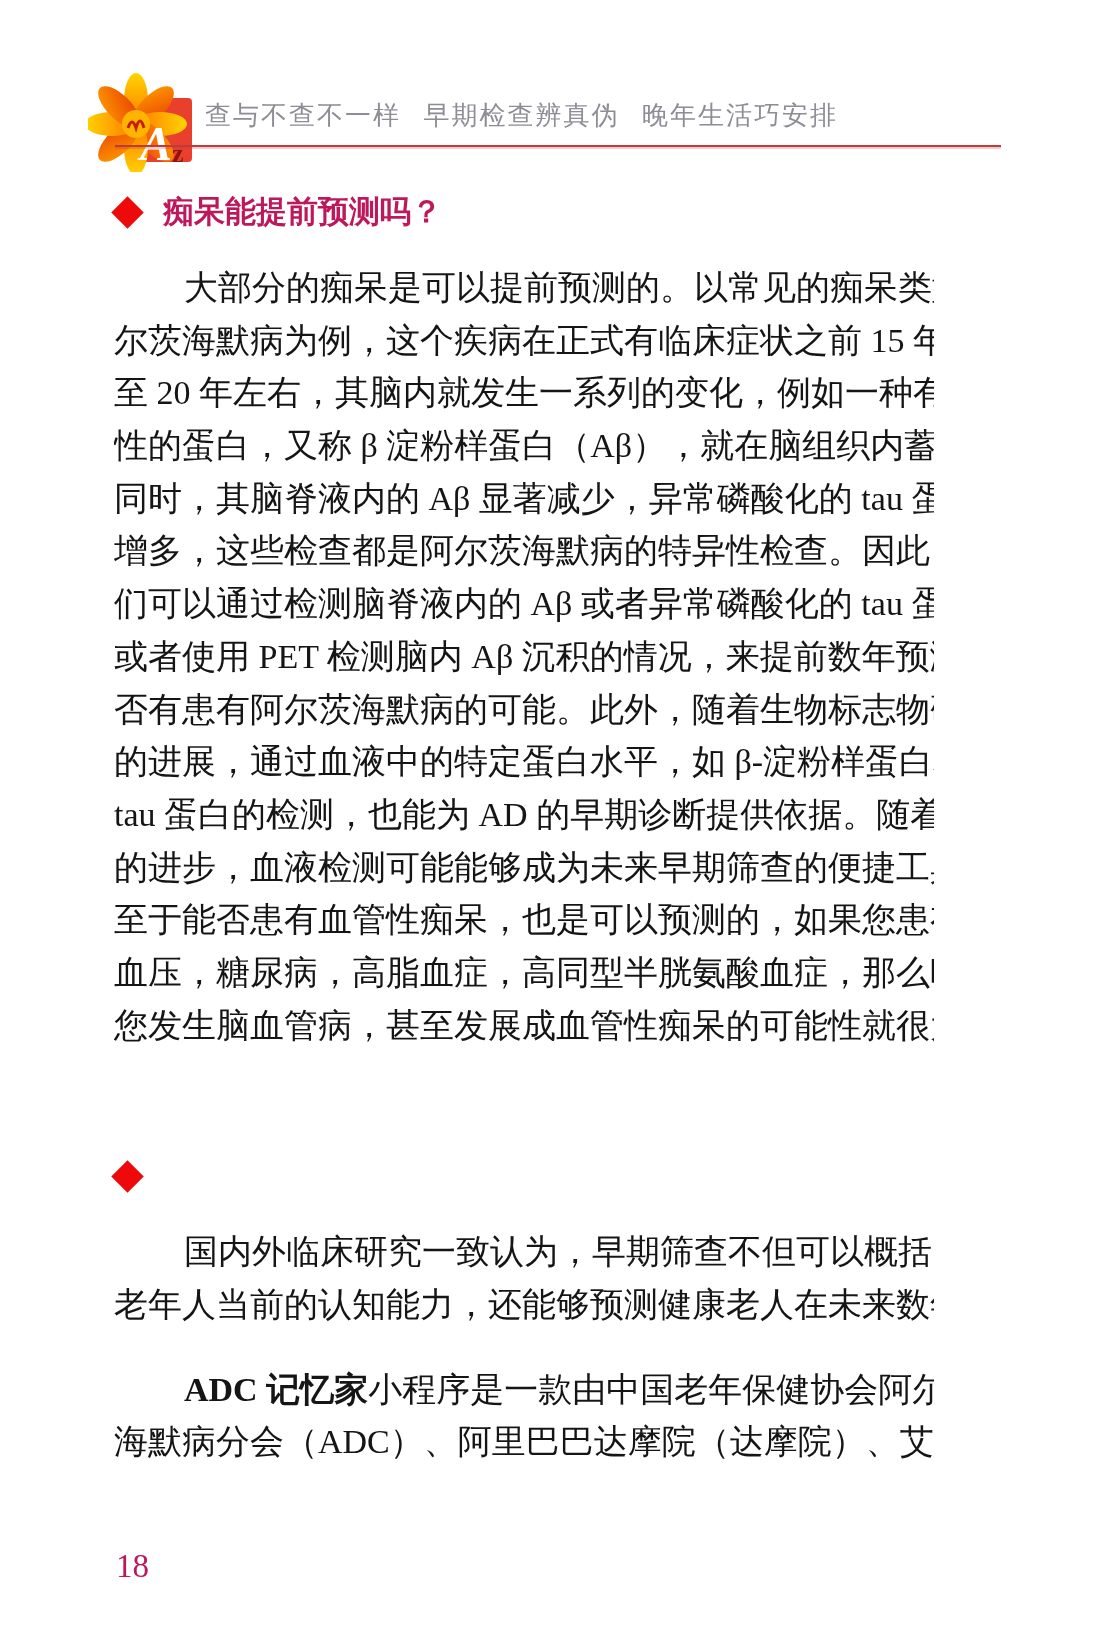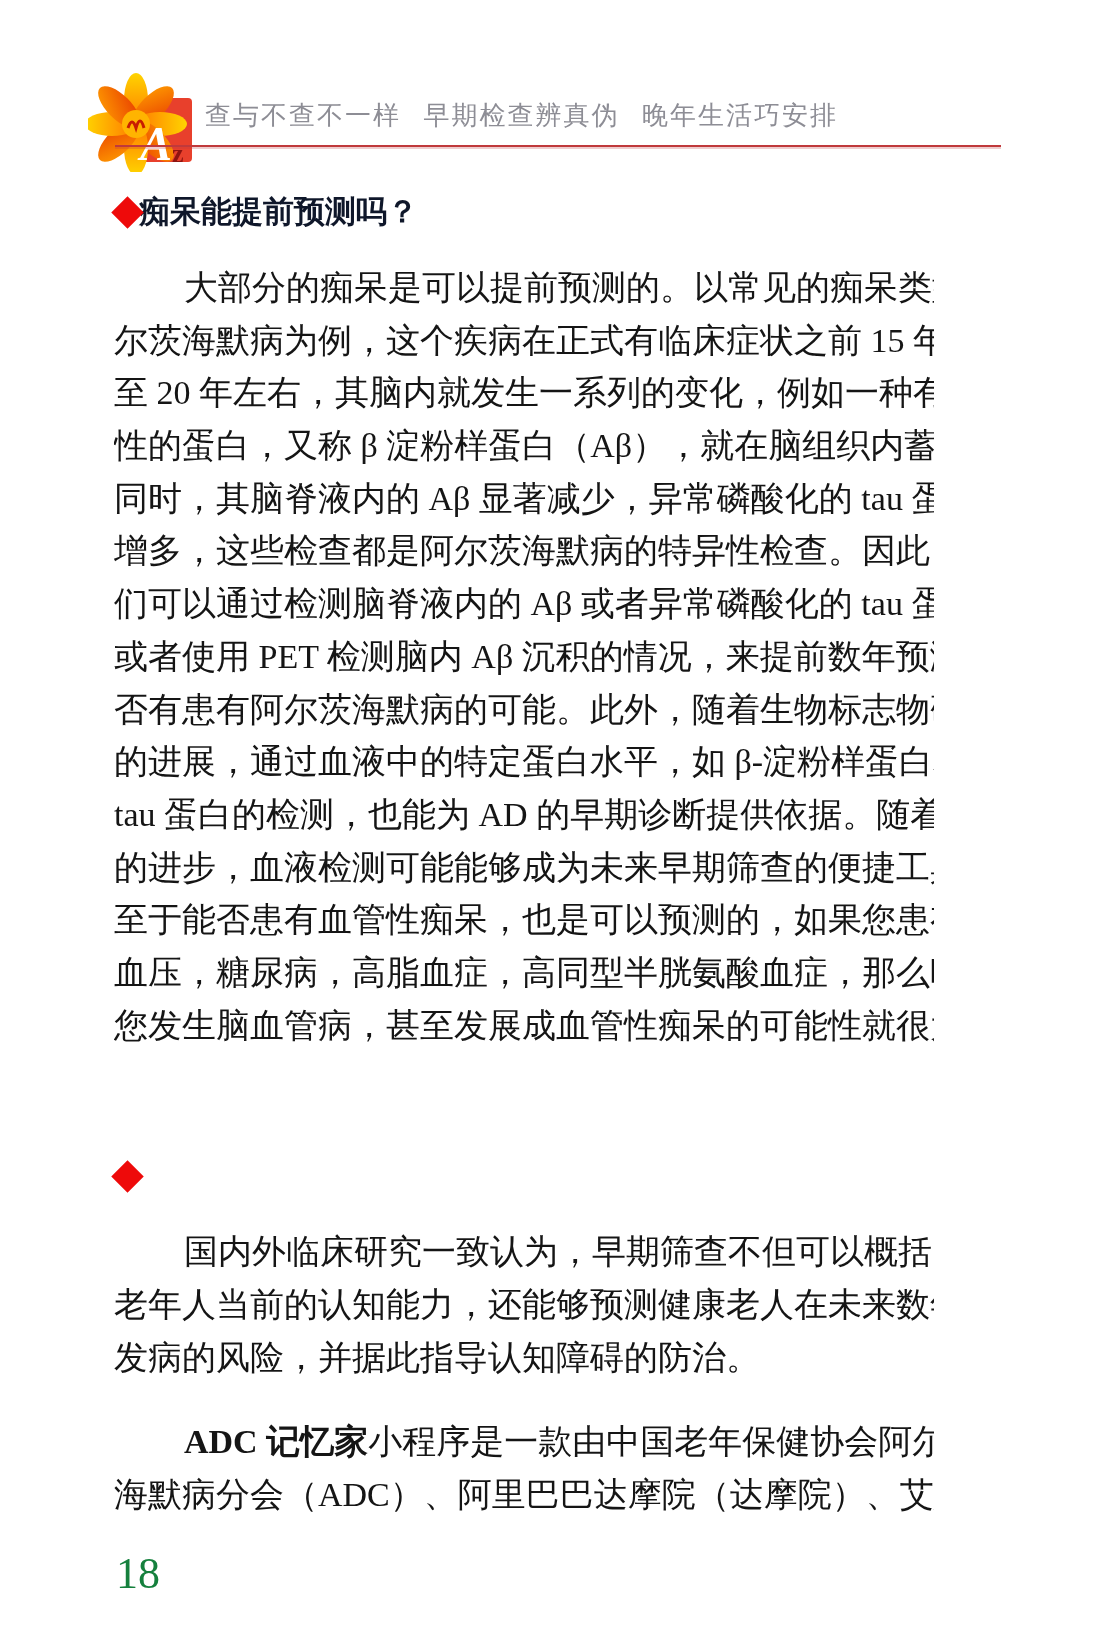--- a/index.html
+++ b/index.html
@@ -22,23 +22,23 @@
     white-space:nowrap;
   }
   .hdr-rule {
     position:absolute; left:115px; top:145px; width:886px; height:2px;
     background:#c0393b;
     box-shadow:0 2px 0 rgba(192,57,59,0.25);
   }
   
   .content { position:absolute; left:114px; top:192px; width:820px; }
   .sec-head {
-    display:flex; align-items:center; 
+    display:flex; align-items:center; gap:24px;
     height:40px;
-    color:#0f172a; font-weight:bold; font-size:31px;
+    color:#be185d; font-weight:bold; font-size:31px;
     font-family:"Liberation Sans","DejaVu Sans",sans-serif;
     white-space:nowrap;
   }
   .diamond {
     width:23px; height:23px; background:#ee0a0a;
     transform:rotate(45deg); flex:0 0 auto; margin-left:2px;
   }
   .para { margin:0; }
   .m-h1 { margin-top:0; }
   .m-p1 { margin-top:30px; }
@@ -50,21 +50,21 @@
     font-size:34px;
     text-align:justify; text-align-last:justify;
     overflow:hidden; white-space:nowrap;
   }
   .line.indent { text-indent:70px; }
   .line.no-justify { text-align-last:left; }
   .line b { font-weight:bold; }
   
   .page-num {
     position:absolute; left:116px; top:1548px;
-    font-size:44px; color:#15803d;
+    font-size:33px; color:#be185d;
   }
 </style>
 </head>
 <body>
 
 <div class="page">
 
   <div class="hdr">
     <div class="logo">
       <svg width="112" height="106" viewBox="0 0 112 106">
@@ -126,21 +126,20 @@
       </div>
 
     <div class="sec-head m-h2">
       <span class="diamond"></span>
     </div>
 
     <div class="para m-p2">
 
     <div class="line indent">国内外临床研究一致认为，早期筛查不但可以概括了解</div>
         <div class="line">老年人当前的认知能力，还能够预测健康老人在未来数年内</div>
-        <div class="line no-justify">发病的风险，并据此指导认知障碍的防治。</div>
       </div>
 
     <div class="para m-p3">
 
     <div class="line indent"><b>ADC 记忆家</b>小程序是一款由中国老年保健协会阿尔茨</div>
         <div class="line">海默病分会（ADC）、阿里巴巴达摩院（达摩院）、艾默希合</div>
       </div>
 
   </div>
 

